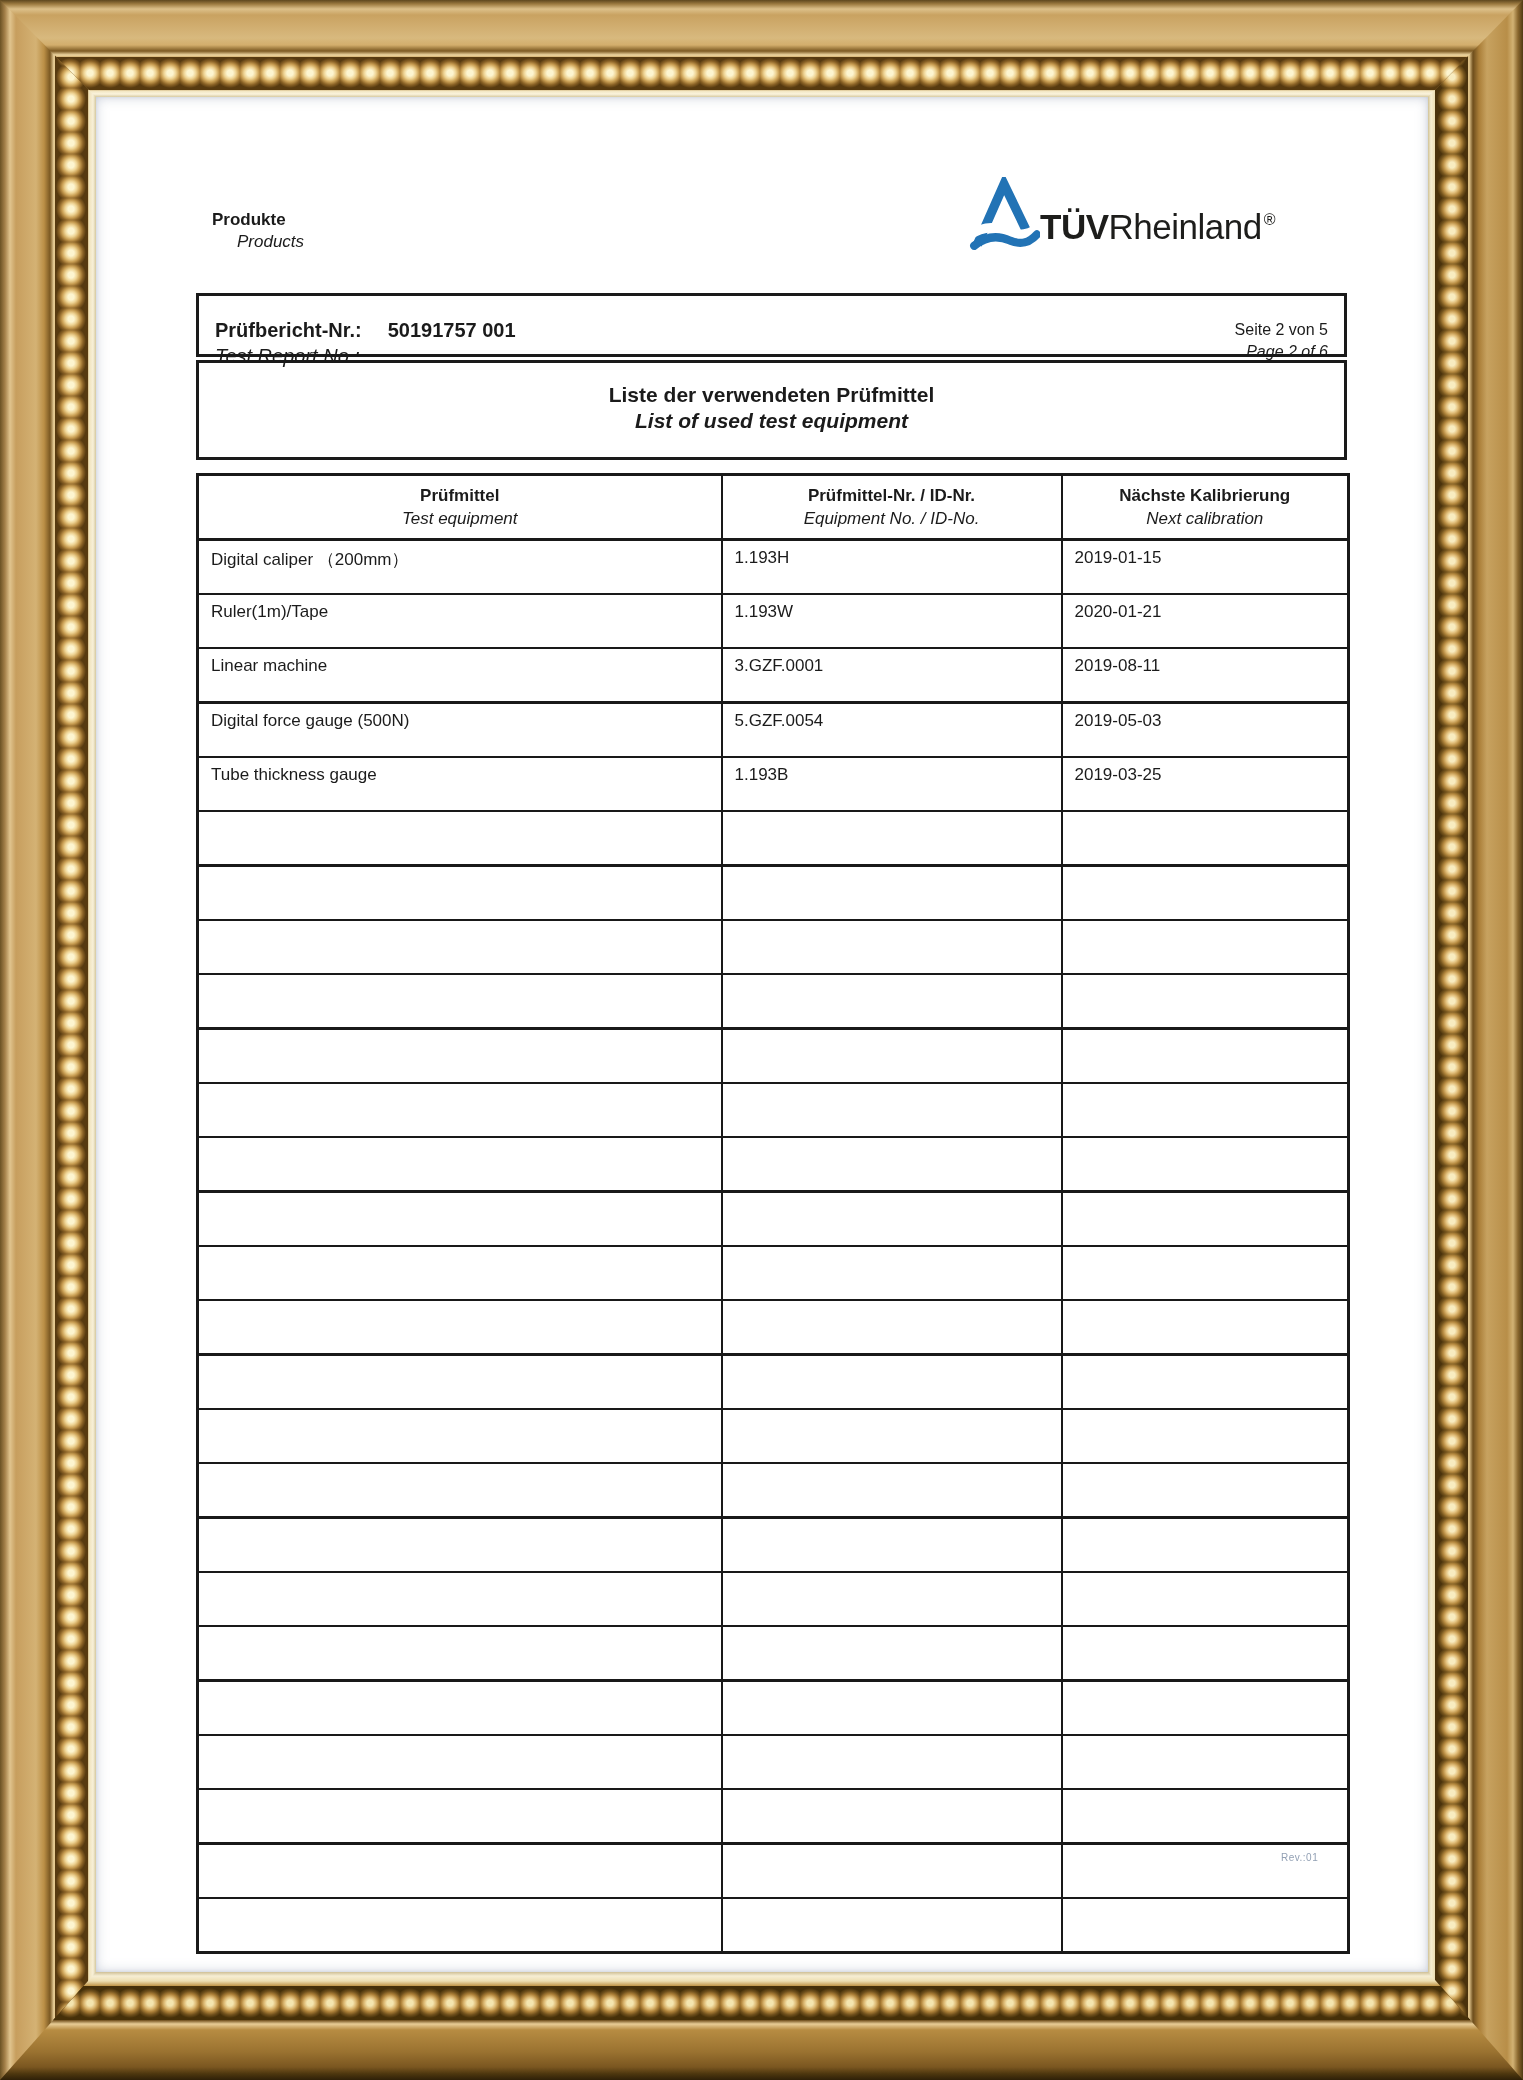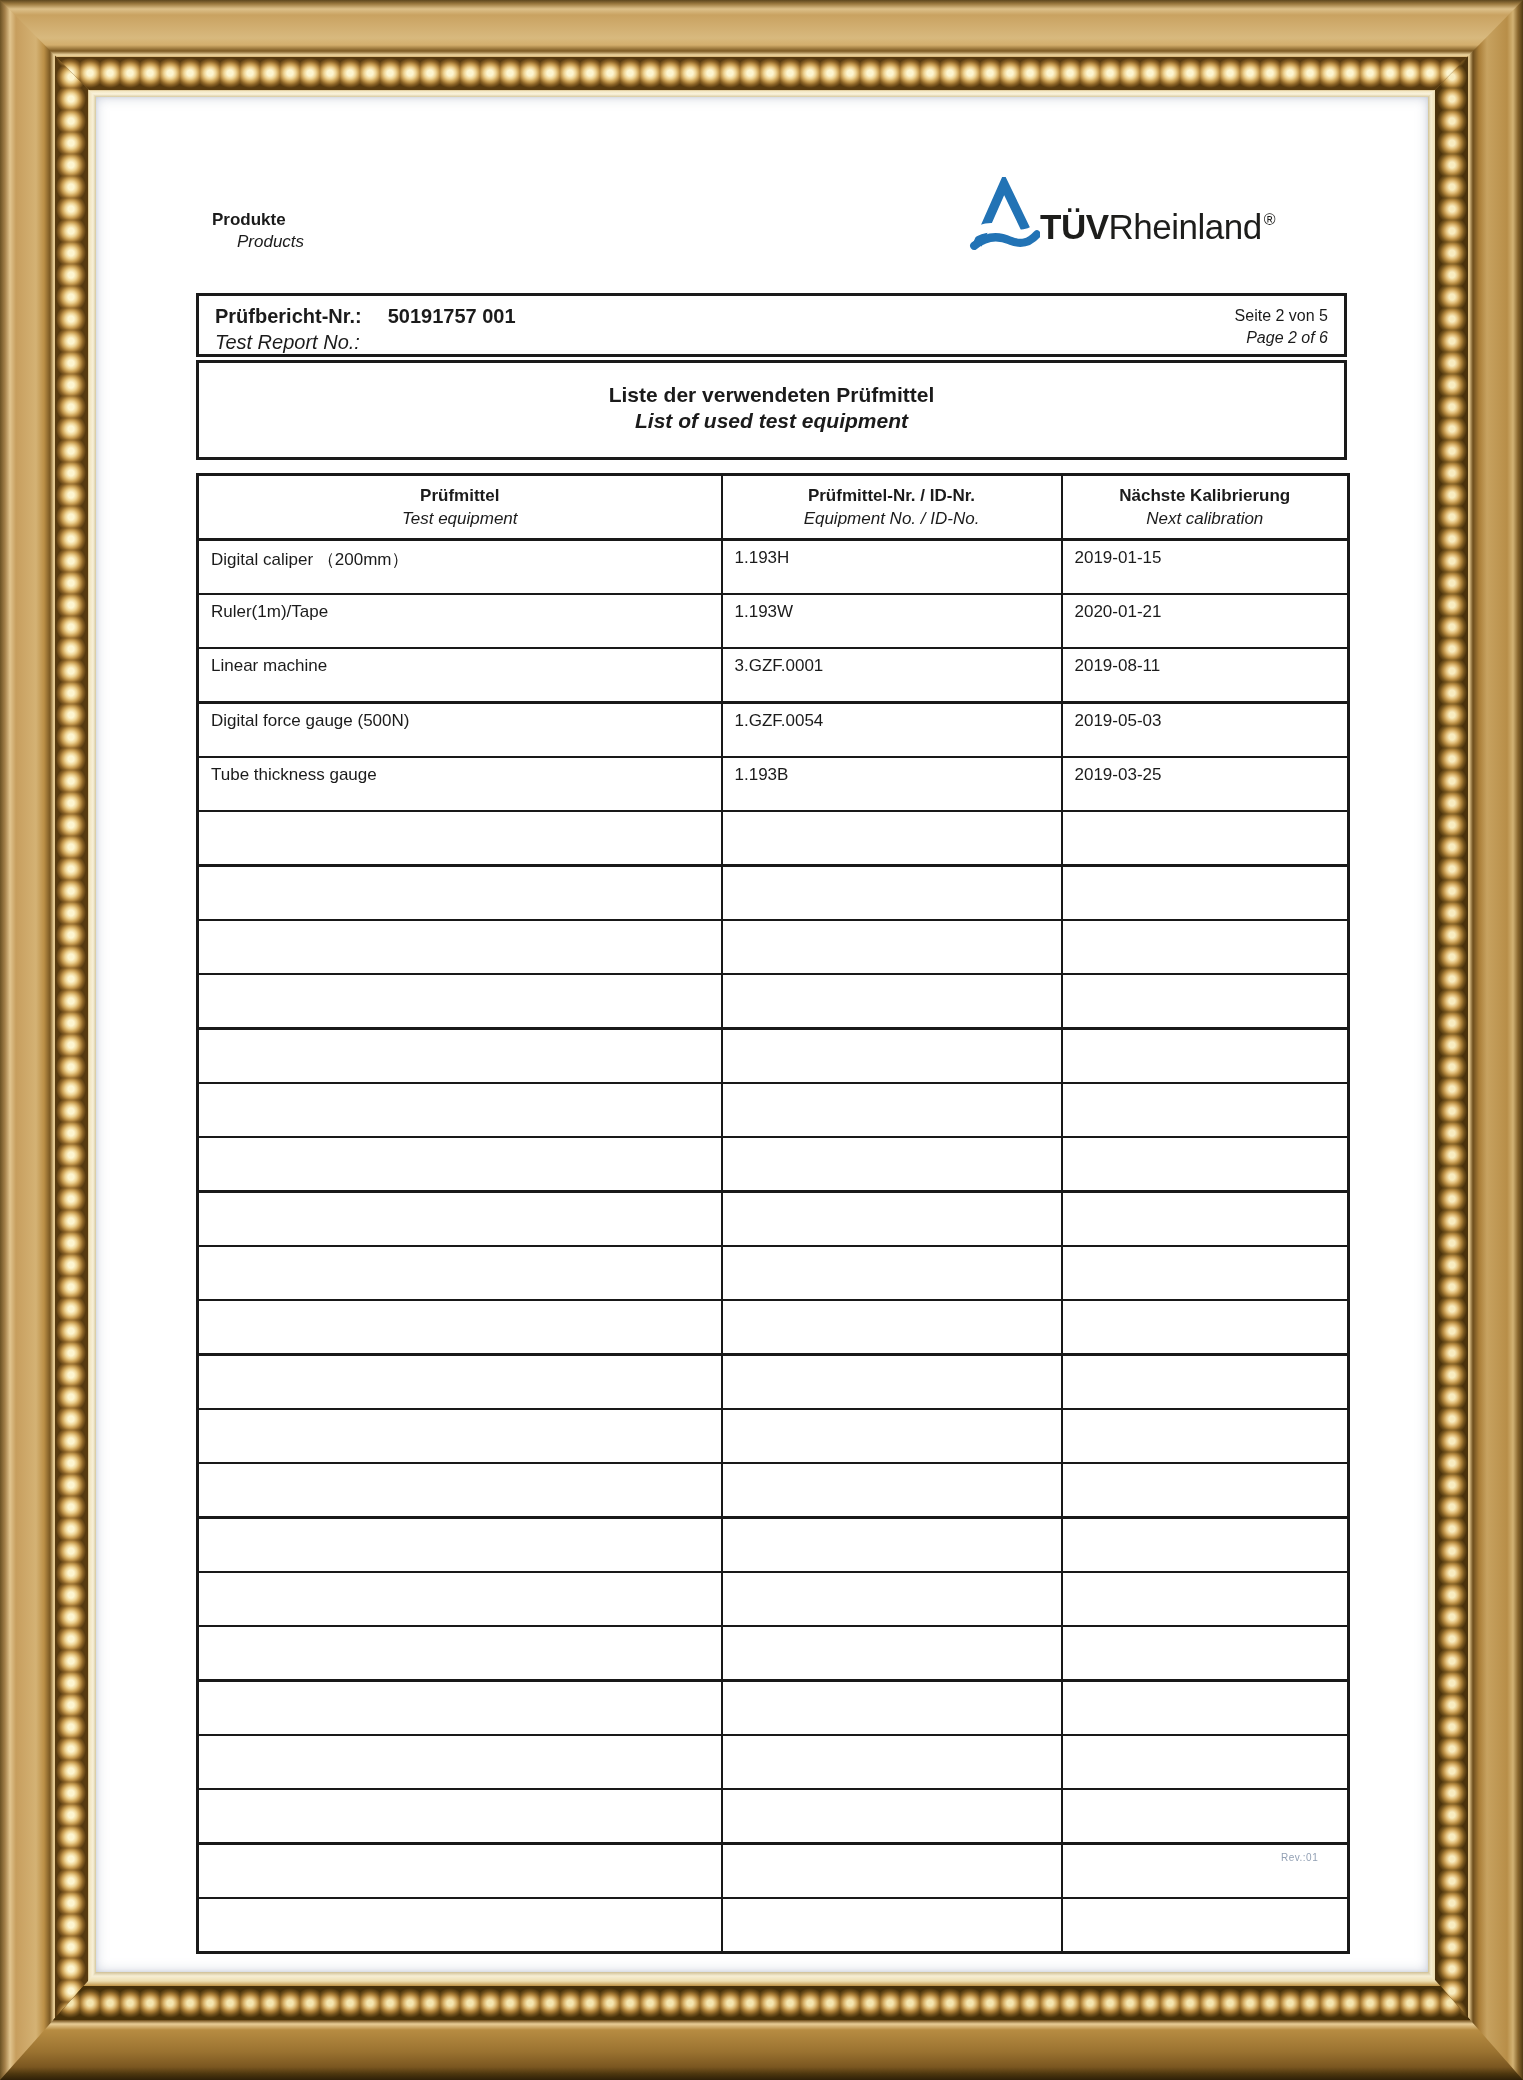--- a/index.html
+++ b/index.html
@@ -42,21 +42,21 @@
   .prod{position:absolute;left:116px;top:112px;font-size:17px;line-height:22px;}
   .prod .de{font-weight:bold;}
   .prod .en{font-style:italic;margin-left:25px;}
   .logo{position:absolute;left:872px;top:80px;display:flex;align-items:flex-start;}
   .logo svg{display:block;}
   .brand{font-size:35px;line-height:35px;margin-top:25px;letter-spacing:-.5px;color:#1d1d1b;white-space:nowrap;}
   .brand .b{font-weight:bold;}
   .brand .r{font-weight:normal;}
   .brand sup{font-size:16px;font-weight:normal;vertical-align:14px;margin-left:2px;}
   .report-box{position:absolute;left:100px;top:196px;width:1151px;height:64px;border:3px solid #1a1a1a;
-    box-sizing:border-box;display:flex;justify-content:space-between;padding:7px 16px 0 16px;}
+    box-sizing:border-box;display:flex;justify-content:space-between;padding:21px 16px 0 16px;}
   .rb-left{font-size:20px;line-height:26px;}
   .rb-left .l1 .lab{font-weight:bold;}
   .rb-left .l1 .val{font-weight:bold;margin-left:26px;}
   .rb-left .l2{font-style:italic;}
   .rb-right{font-size:16px;line-height:22px;text-align:right;padding-top:2px;}
   .rb-right .l2{font-style:italic;}
   .title-box{position:absolute;left:100px;top:263px;width:1151px;height:100px;border:3px solid #1a1a1a;
     box-sizing:border-box;text-align:center;padding-top:19px;font-size:21px;line-height:26px;}
   .title-box .t1{font-weight:bold;}
   .title-box .t2{font-weight:bold;font-style:italic;}
@@ -158,21 +158,21 @@
             <td>1.193W</td>
             <td>2020-01-21</td>
           </tr>
           <tr>
             <td>Linear machine</td>
             <td>3.GZF.0001</td>
             <td>2019-08-11</td>
           </tr>
           <tr>
             <td>Digital force gauge (500N)</td>
-            <td>1.GZF.0054</td>
+            <td>5.GZF.0054</td>
             <td>2019-05-03</td>
           </tr>
           <tr>
             <td>Tube thickness gauge</td>
             <td>1.193B</td>
             <td>2019-03-25</td>
           </tr>
           <tr>
             <td>&nbsp;</td>
             <td>&nbsp;</td>

